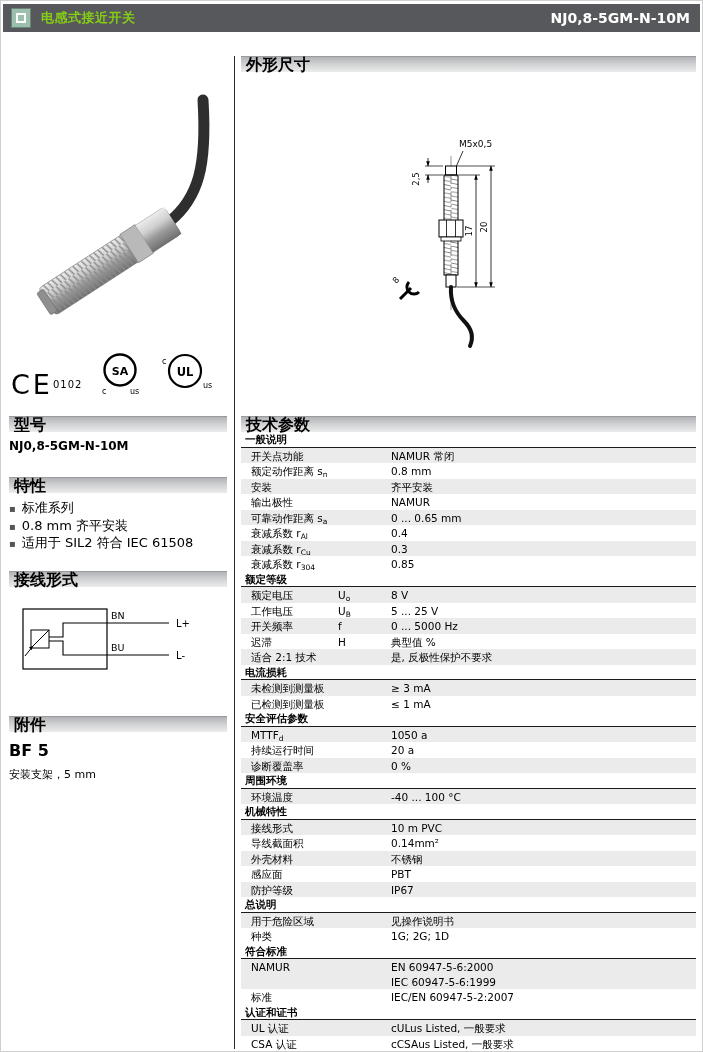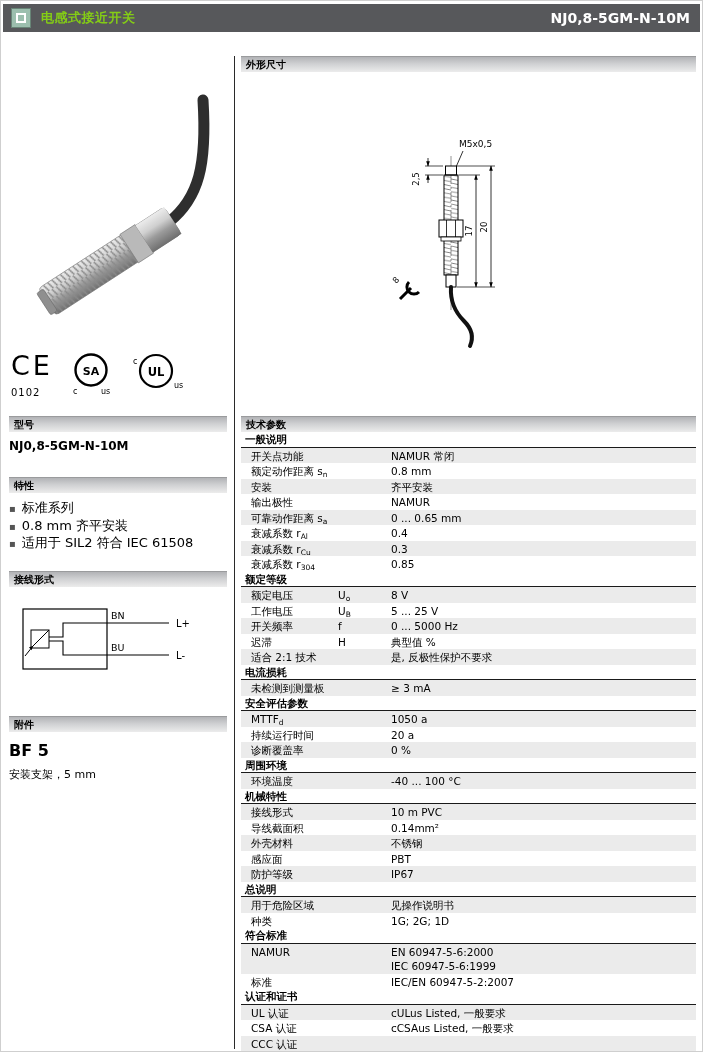--- a/index.html
+++ b/index.html
@@ -12,25 +12,25 @@
   .cube{width:20px;height:20px;background:#9cbfae;border:1px solid #688577;position:relative;margin-right:10px;flex:0 0 auto}
   .cube:after{content:"";position:absolute;left:4px;top:4px;right:4px;bottom:4px;border:2px solid #fff}
   .hdr-title{color:#84cc16;font-weight:bold;font-size:13px;letter-spacing:.5px}
   .hdr-part{margin-left:auto;color:#fff;font-weight:bold;font-size:14px}
   
   .leftcol{position:absolute;left:8px;top:55px;width:218px}
   .divider{position:absolute;left:233px;top:55px;width:1px;height:993px;background:#2a2a2a}
   .rightcol{position:absolute;left:240px;top:55px;width:455px}
   
   .secbar{height:16px;line-height:16px;background:linear-gradient(180deg,#b2b3b6 0%,#cfd0d2 45%,#ececec 100%);
-          font-size:10px;font-weight:bold;padding-left:5px;border-top:1px solid #9a9b9d}
+          font-size:16px;font-weight:bold;padding-left:5px;border-top:1px solid #9a9b9d}
   
   .photo{height:268px;margin-top:14px}
   .logos{display:flex;align-items:flex-end;gap:16px;height:56px;margin:4px 0 18px 2px}
-  .ce{display:flex;flex-direction:column;line-height:1}
+  .ce{display:flex;flex-direction:row;line-height:1}
   .ce-mark{font-size:27px;letter-spacing:3px}
   .ce-num{font-size:10px;margin-top:9px;letter-spacing:1px}
   .model{font-size:12px;font-weight:bold;margin:7px 0 24px}
   .features{list-style:none;margin:7px 0 18px}
   .features li{font-size:13px;line-height:16.5px}
   .features li:before{content:"▪";font-size:10px;margin-right:6px;color:#555}
   .wiring{margin:6px 0 14px}
   .accname{font-size:16px;font-weight:bold;margin-top:9px}
   .accdesc{font-size:11px;margin-top:7px}
   
@@ -268,20 +268,26 @@
             <div>是, 反极性保护不要求</div>
           </div>
         </div>
         <div class="trow tsec">电流损耗</div>
         <div class="trow tdata shade">
           <div class="lcell">未检测到测量板</div>
           <div class="vcell">
             <div>≥ 3 mA</div>
           </div>
         </div>
+        <div class="trow tdata">
+          <div class="lcell">已检测到测量板</div>
+          <div class="vcell">
+            <div>≤ 1 mA</div>
+          </div>
+        </div>
         <div class="trow tsec">安全评估参数</div>
         <div class="trow tdata shade">
           <div class="lcell">MTTF<sub>d</sub></div>
           <div class="vcell">
             <div>1050 a</div>
           </div>
         </div>
         <div class="trow tdata">
           <div class="lcell">持续运行时间</div>
           <div class="vcell">

